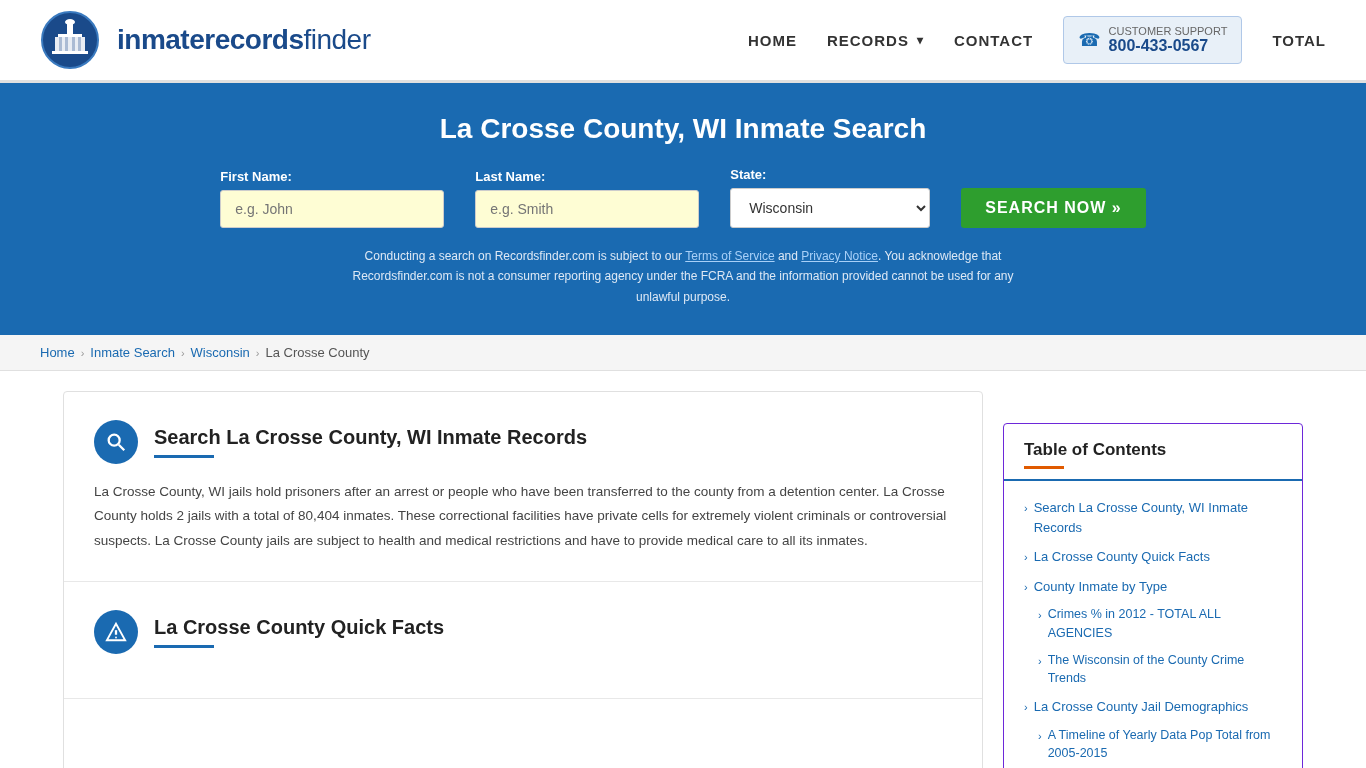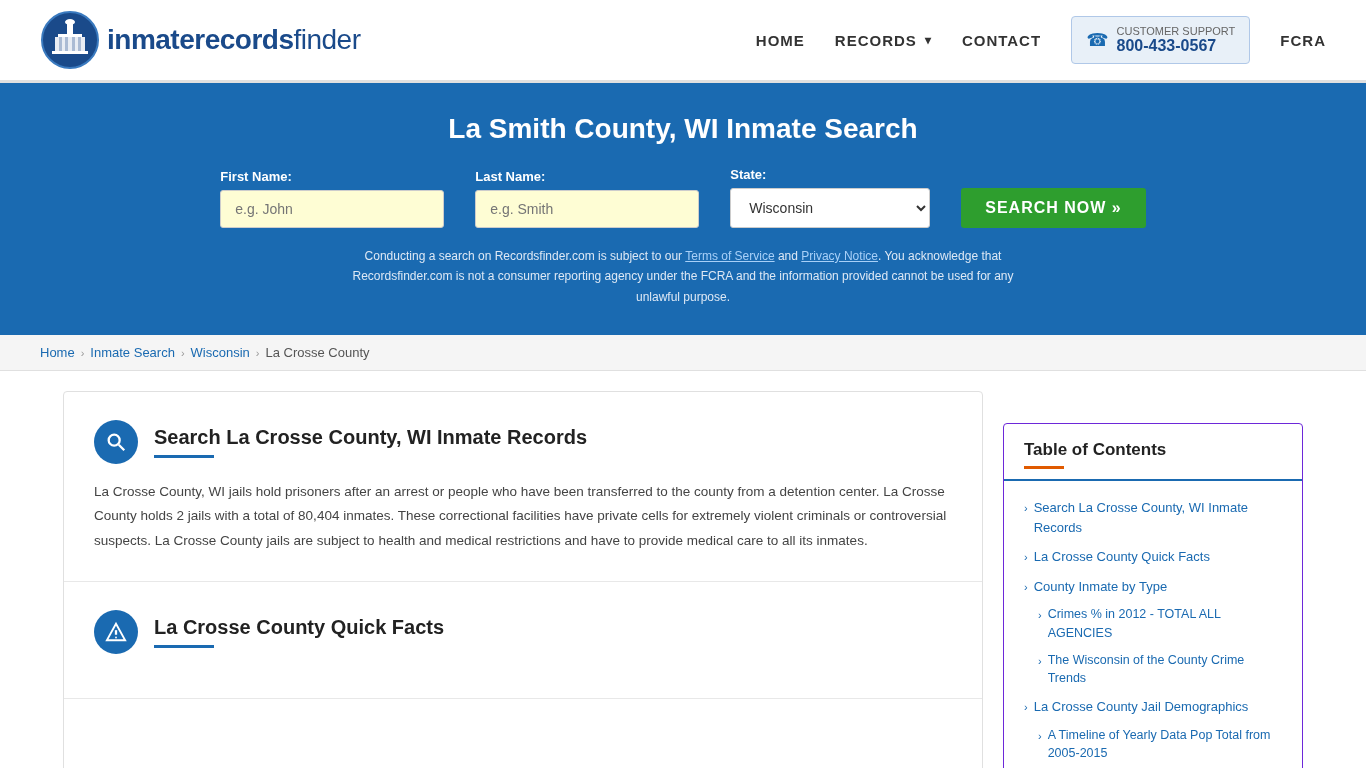--- a/index.html
+++ b/index.html
@@ -10,21 +10,21 @@
       background: #fff;
       border-bottom: 3px solid #e0e0e0;
       padding: 10px 40px;
       display: flex;
       align-items: center;
       justify-content: space-between;
     }
     .logo-area {
       display: flex;
       align-items: center;
-      gap: 7px;
+      gap: 17px;
       text-align: center;
     }
     .logo-icon {
       width: 60px;
       height: 60px;
     }
     .logo-text {
       font-size: 28px;
       color: #1a4a8a;
       font-weight: 300;
@@ -300,26 +300,26 @@
       <span class="chevron">▾</span>
     </a>
     <a class="nav-link" href="#">CONTACT</a>
     <div class="customer-support">
       <span class="support-icon">☎</span>
       <div>
         <div class="support-text">CUSTOMER SUPPORT</div>
         <div class="support-number">800-433-0567</div>
       </div>
     </div>
-    <a class="login-btn" href="#">FCRA</a>
+    <a class="login-btn" href="#">TOTAL</a>
   </nav>
 </header>
 
 <section class="hero">
-  <h1 class="hero-title">La Smith County, WI Inmate Search</h1>
+  <h1 class="hero-title">La Crosse County, WI Inmate Search</h1>
   <div class="search-form">
     <div class="form-group">
       <label class="form-label">First Name:</label>
       <input class="form-input" type="text" placeholder="e.g. John" style="">
     </div>
     <div class="form-group">
       <label class="form-label">Last Name:</label>
       <input class="form-input" type="text" placeholder="e.g. Smith" style="">
     </div>
     <div class="form-group">

